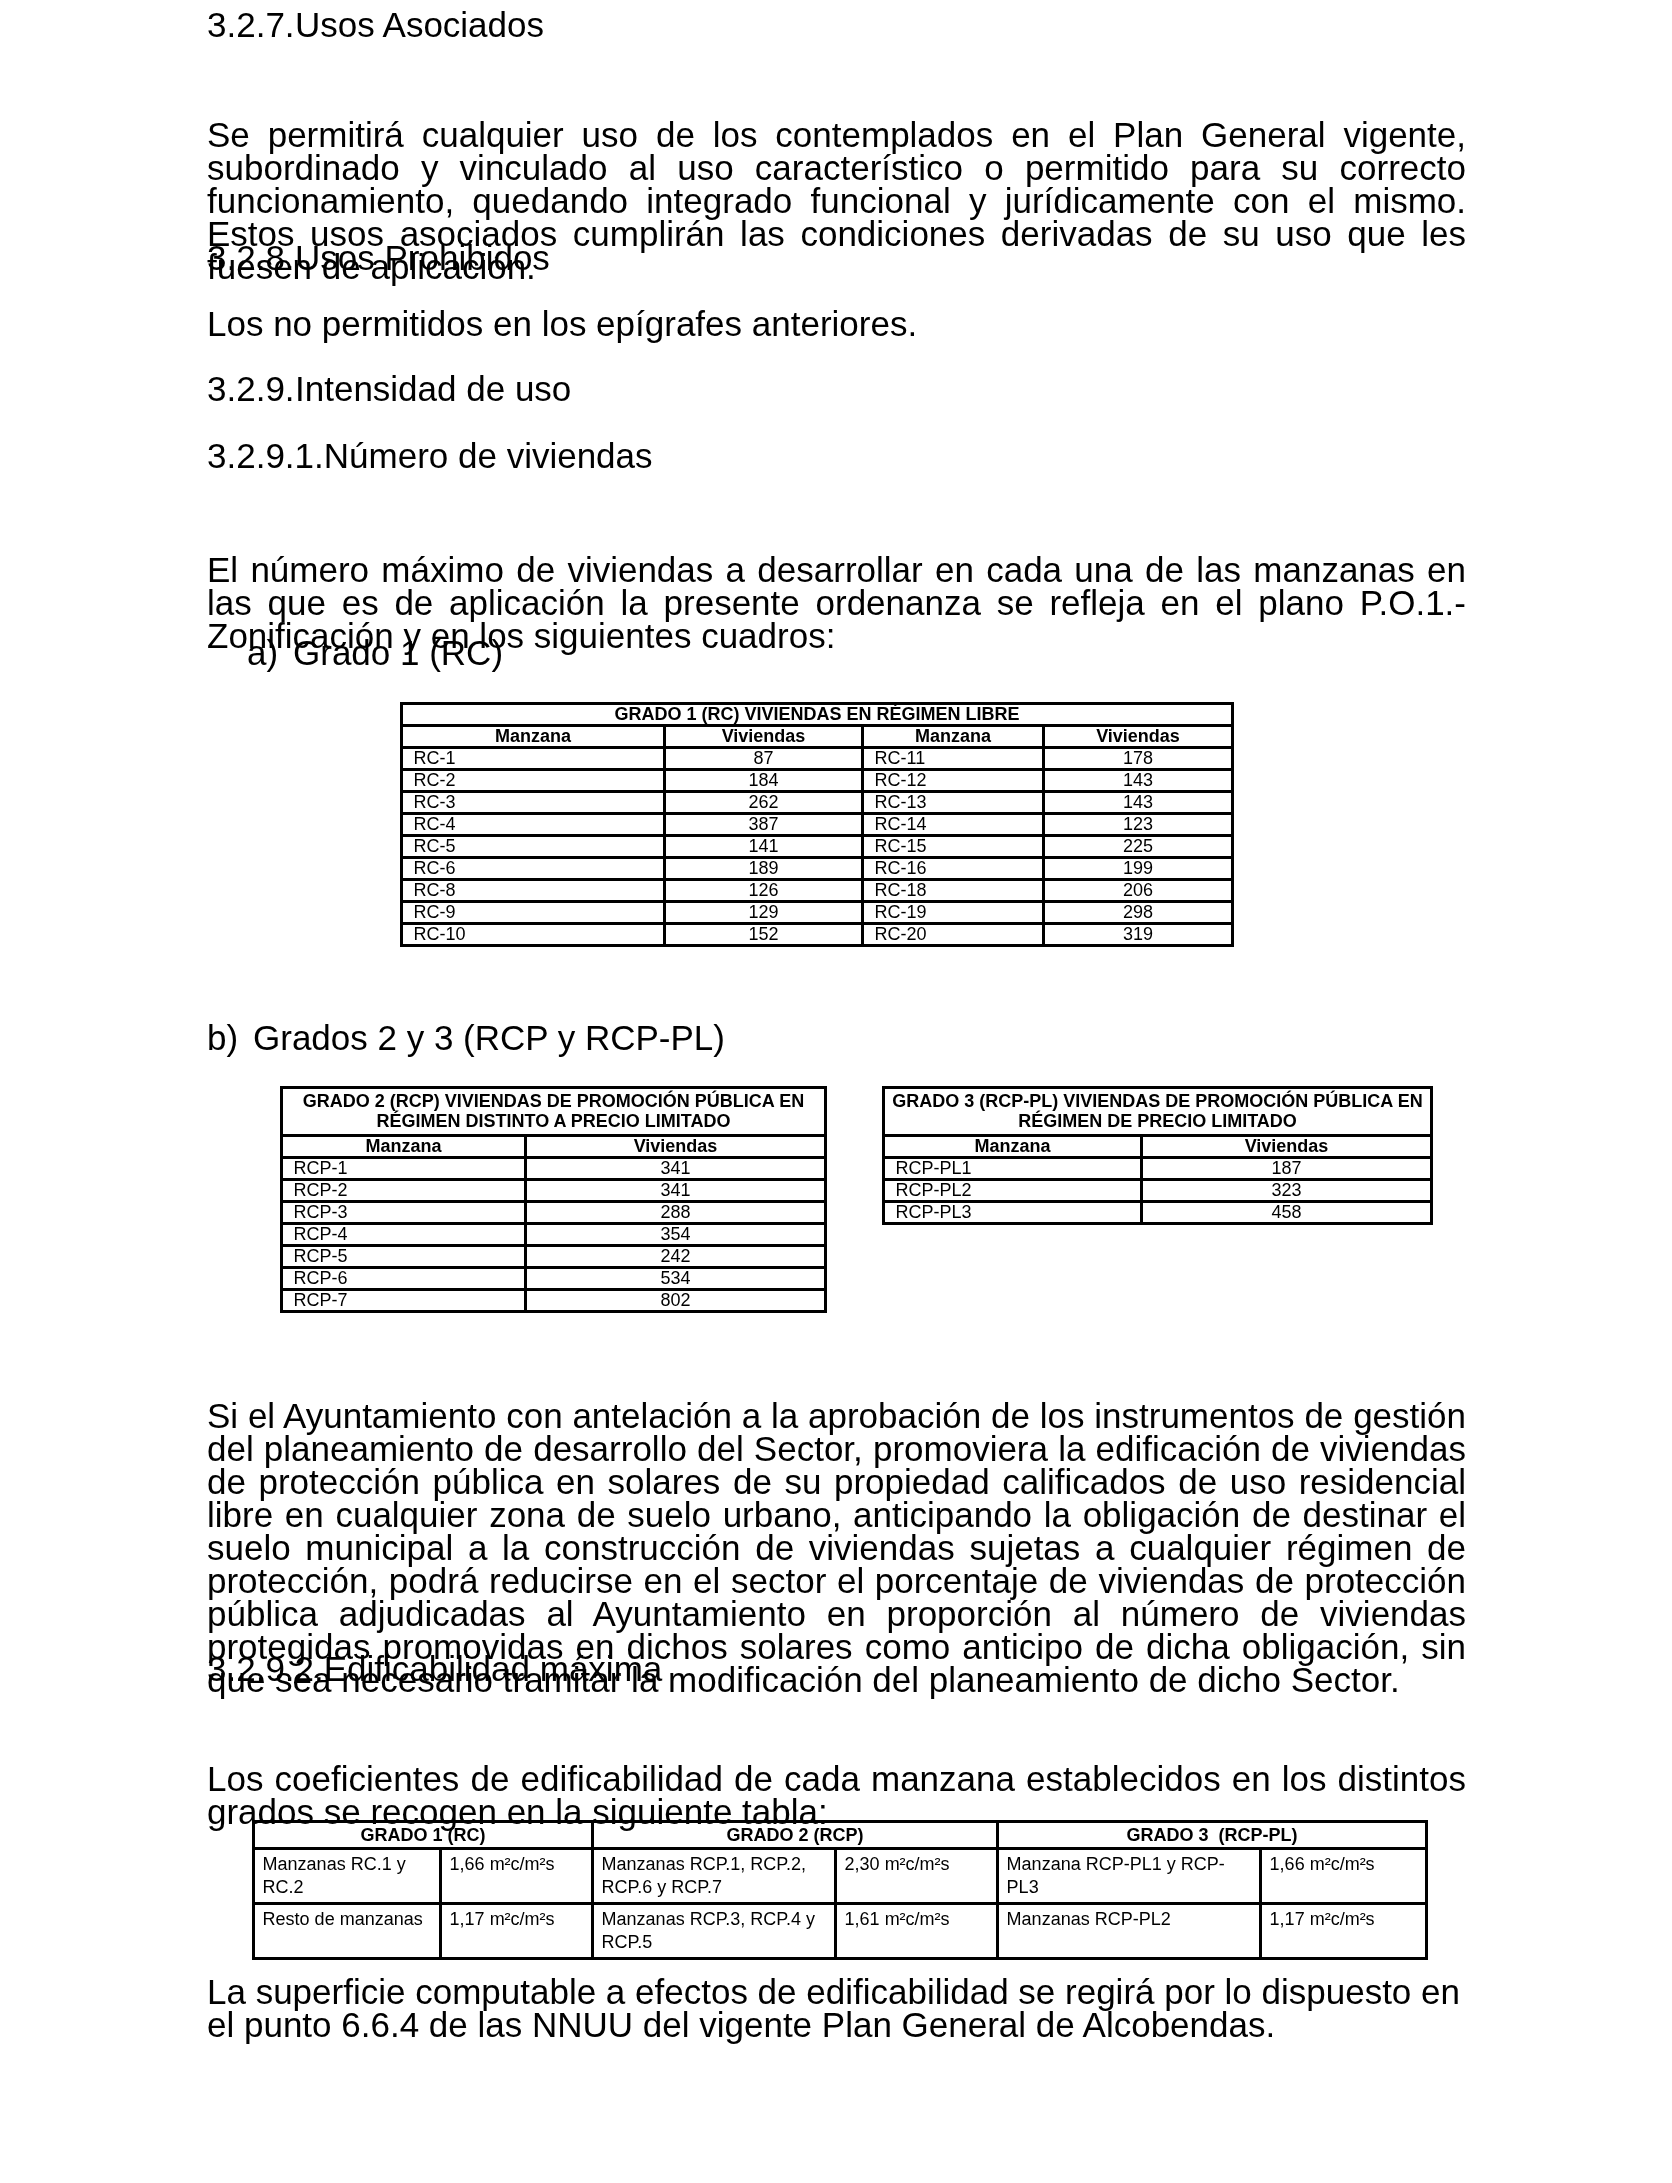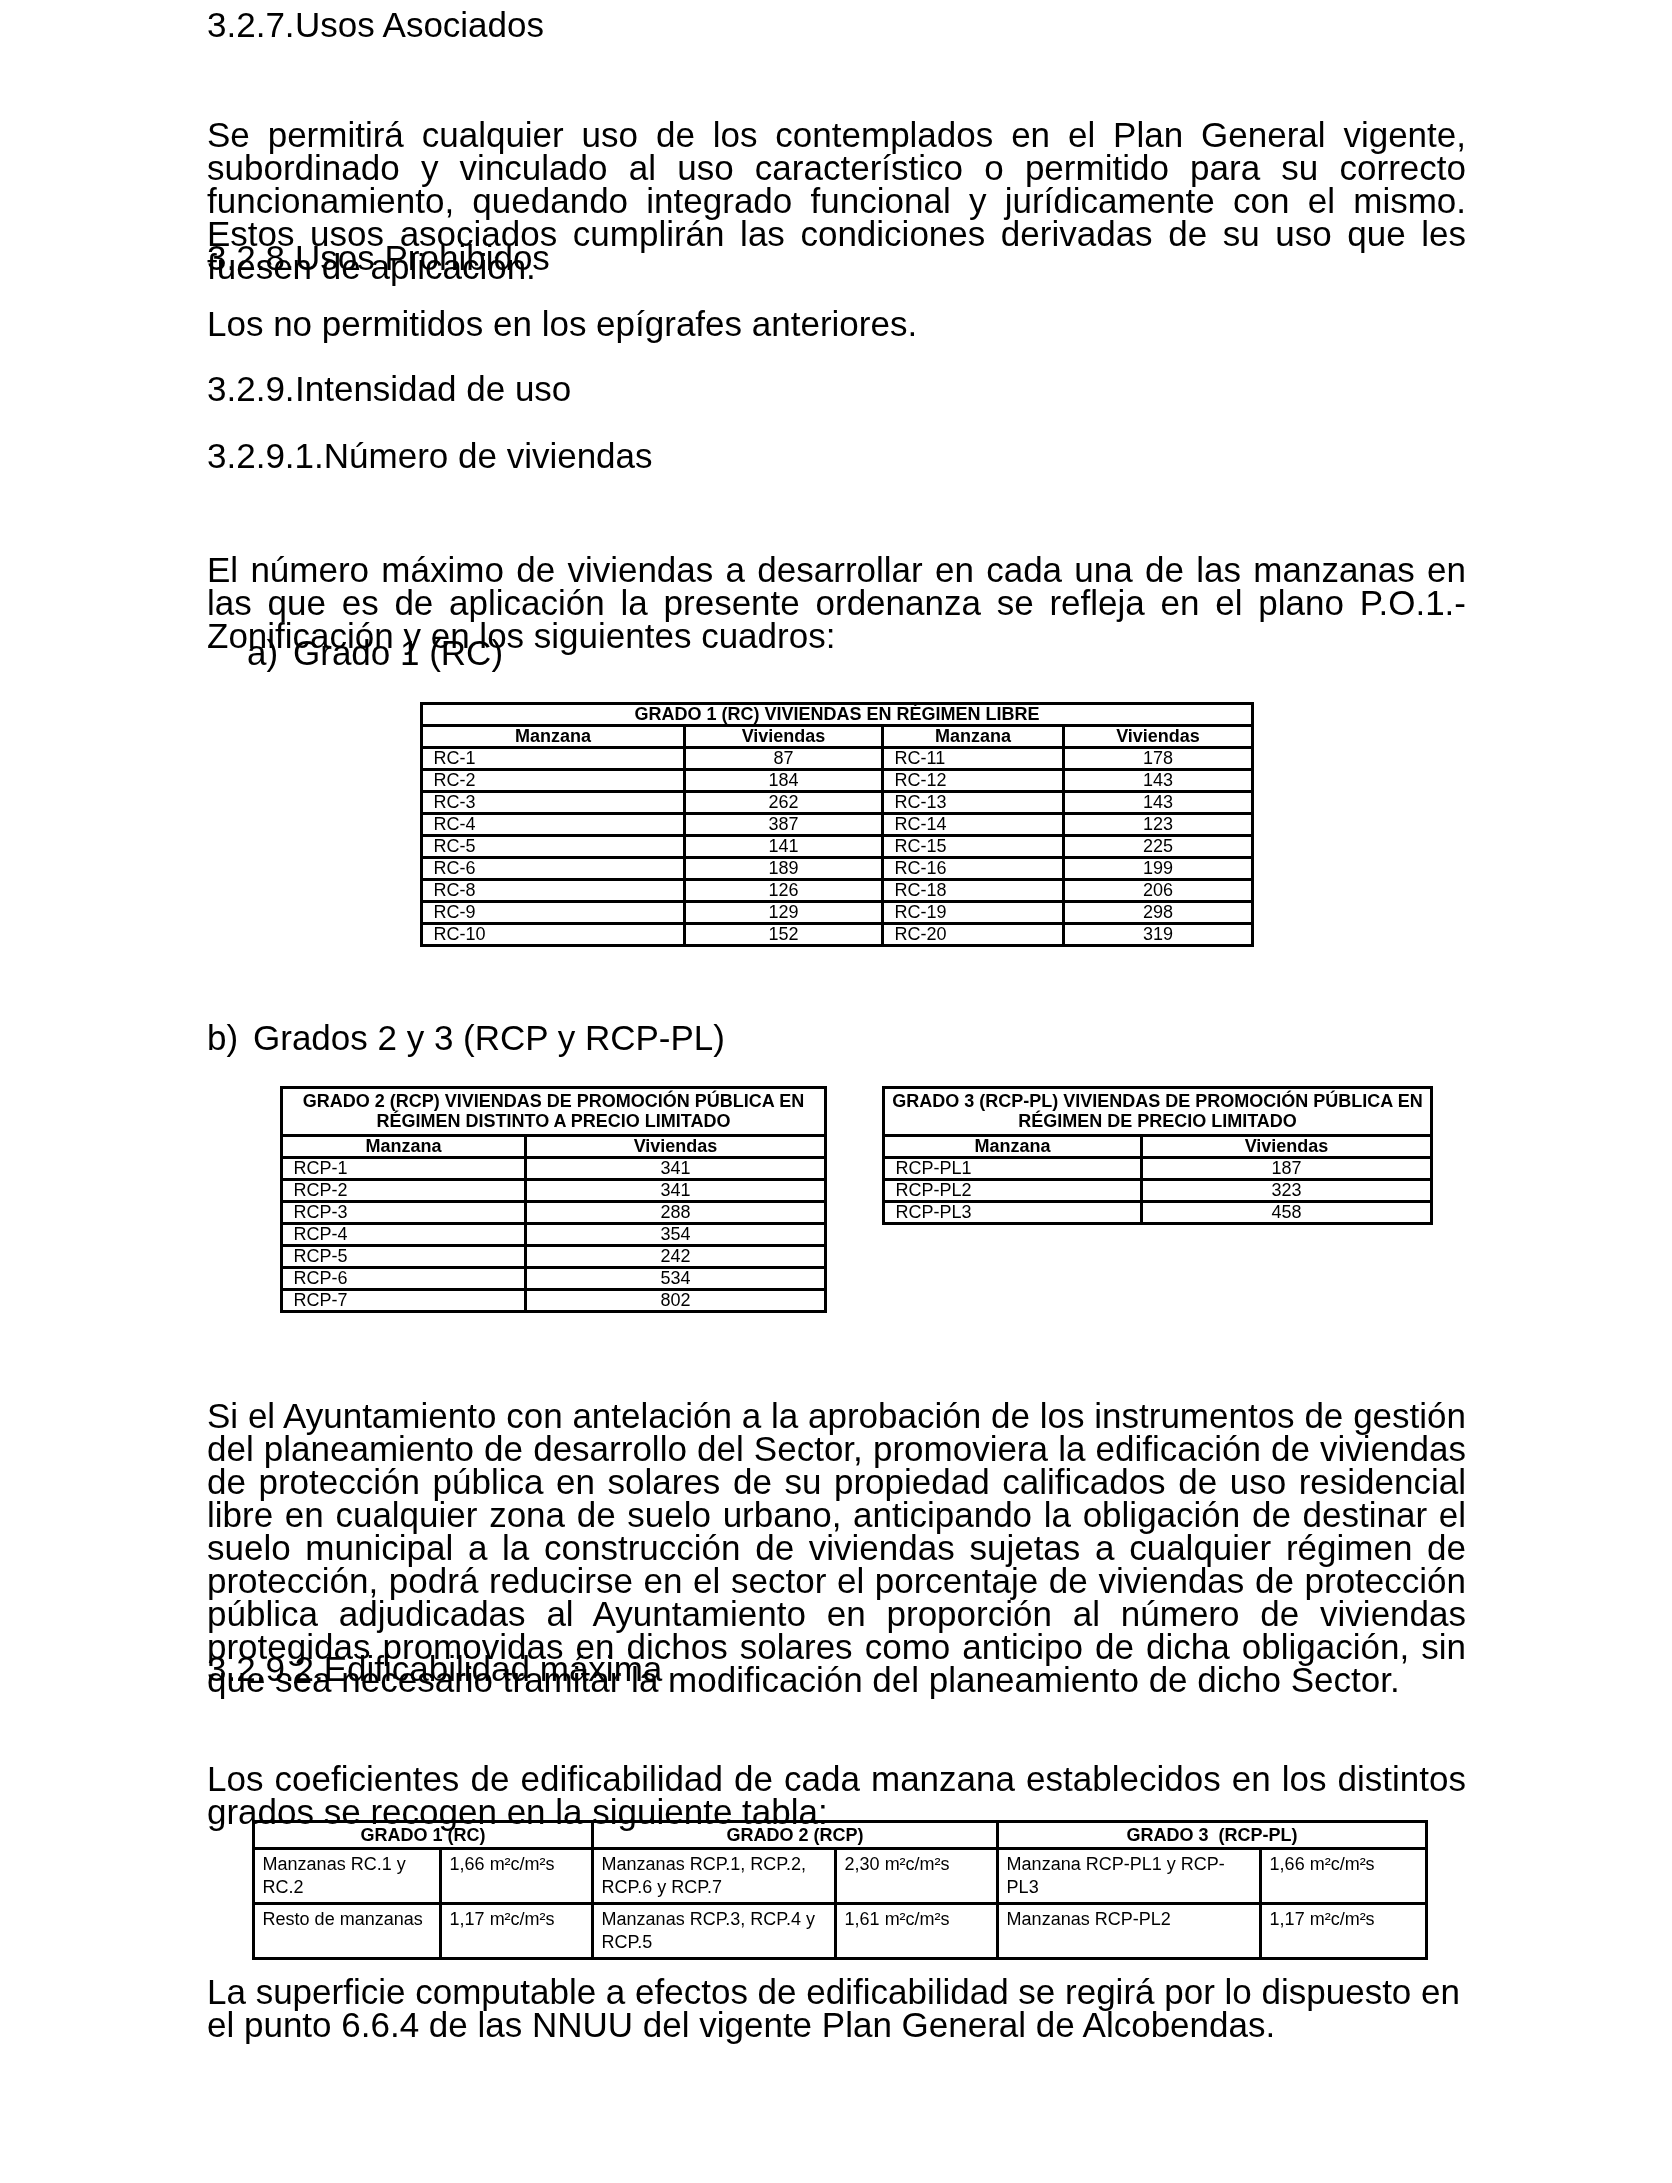--- a/index.html
+++ b/index.html
@@ -52,21 +52,21 @@
 
 <div class="txt heading" style="top:439px;">
   <span class="num2">3.2.9.1.</span><span>Número de viviendas</span>
 </div>
 <p class="txt just" style="top:509px;">El número máximo de viviendas a desarrollar en cada una de las manzanas en las que es de aplicación la presente ordenanza se refleja en el plano P.O.1.- Zonificación y en los siguientes cuadros:</p>
 
 <div class="txt" style="top:636px;margin-left:40px;">
   <span class="listlbl">a)</span><span>Grado 1 (RC)</span>
 </div>
 
-<table class="grid" style="left:420px; top:702px; width:831px;padding-left:12px;">
+<table class="grid" style="left:400px; top:702px; width:831px;padding-left:12px;">
   <colgroup>
       <col style="width:263px">
       <col style="width:198px">
       <col style="width:181px">
       <col style="width:189px">
     </colgroup>
   <tbody>
       <tr>
         <th colspan="4">GRADO 1 (RC) VIVIENDAS EN RÉGIMEN LIBRE</th>
       </tr>

